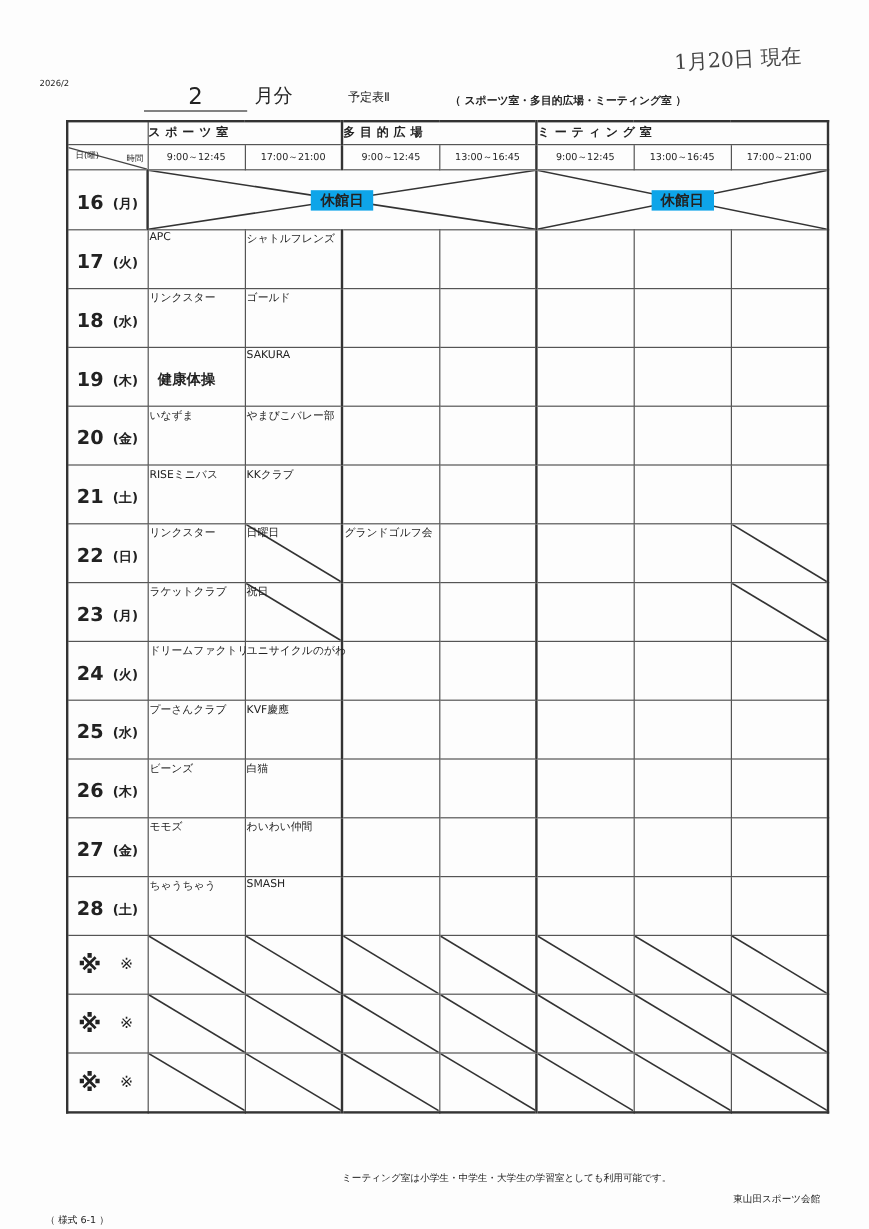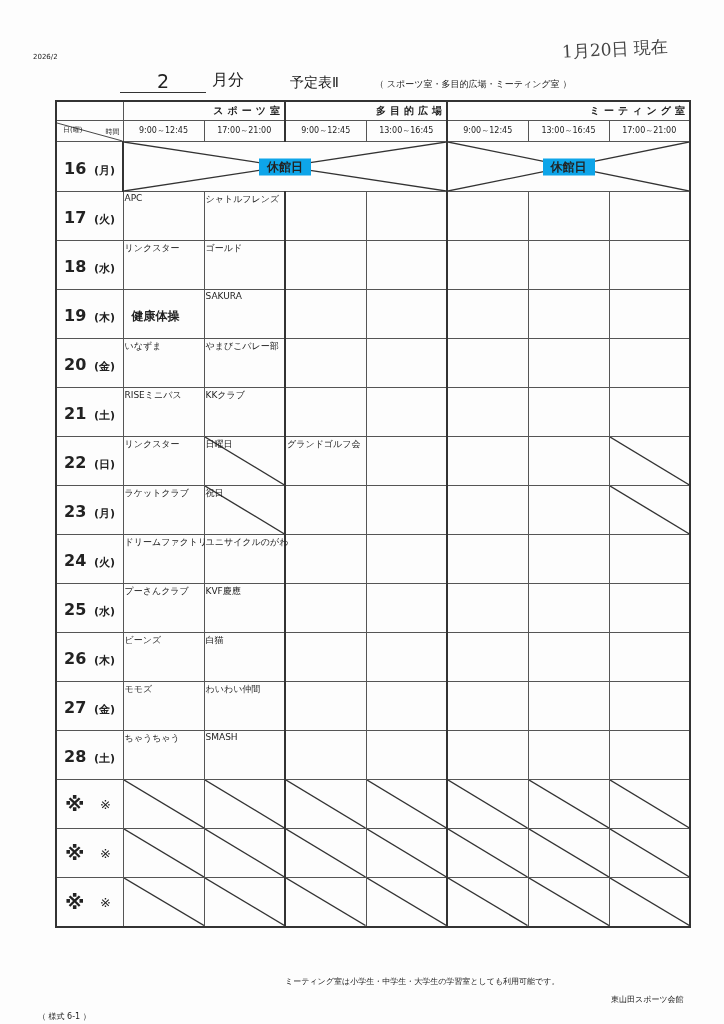--- a/index.html
+++ b/index.html
@@ -1,29 +1,29 @@
 <!DOCTYPE html>
 <html><head>
 <meta charset="utf-8">
 <style>
   html,body{margin:0;padding:0;}
   body{width:724px;height:1024px;background:#fdfdfd;position:relative;overflow:hidden;font-family:"DejaVu Sans","Liberation Sans",sans-serif;color:#222;}
   .abs{position:absolute;}
-  .small{font-size:7px;}
+  .small{font-size:7px;margin-top:13px;}
   .stamp{left:562px;top:38px;font-size:17px;font-family:"DejaVu Serif",serif;color:#444;transform:rotate(-3deg);}
   .yearmonth{left:33px;top:53px;font-size:7px;}
   .month-num{left:120px;top:70px;width:86px;text-align:center;font-size:19px;border-bottom:1.5px solid #333;line-height:22px;}
   .month-unit{left:212px;top:70px;font-size:16px;}
-  .title{left:290px;top:74px;font-size:14px;}
-  .subtitle{left:375px;top:78px;font-size:9px;font-weight:normal;}
+  .title{left:290px;top:74px;font-size:10px;}
+  .subtitle{left:375px;top:78px;font-size:9px;font-weight:bold;}
   table.sched{position:absolute;left:55px;top:100px;border-collapse:collapse;table-layout:fixed;}
   table.sched td{border:1px solid #555;padding:0;position:relative;vertical-align:top;}
   table.sched{border:2px solid #333;}
   td.group-sep{border-left:2px solid #333 !important;}
-  .room-head{height:18px;text-align:right;font-size:10px;font-weight:bold;letter-spacing:4px;line-height:18px;margin-left:10px;}
+  .room-head{height:18px;text-align:left;font-size:10px;font-weight:bold;letter-spacing:4px;line-height:18px;margin-left:10px;}
   .time-head{height:20px;text-align:center;font-size:8px;line-height:20px;}
   .corner{font-size:7px;}
   .corner .t{position:absolute;right:3px;top:1px;}
   .corner .d{position:absolute;left:6px;bottom:1px;}
   .datecell{vertical-align:middle !important;text-align:center;}
   .daynum{position:absolute;left:7px;top:50%;transform:translateY(-40%);font-size:16px;font-weight:bold;}
   .dow{position:absolute;left:37px;top:50%;transform:translateY(-30%);font-size:11px;font-weight:bold;}
   .entry{position:absolute;left:1px;top:1px;font-size:9px;white-space:nowrap;text-align:center;}
   .entry-big{position:absolute;left:8px;top:18px;font-size:12px;font-weight:bold;}
   svg.diag{position:absolute;left:0;top:0;width:100%;height:100%;}

